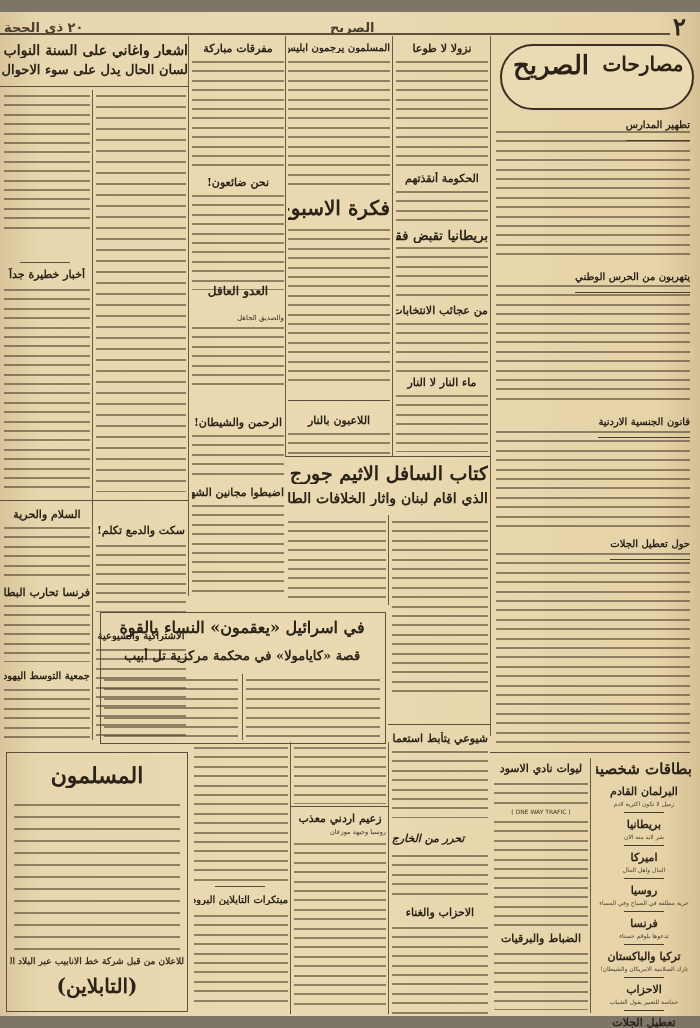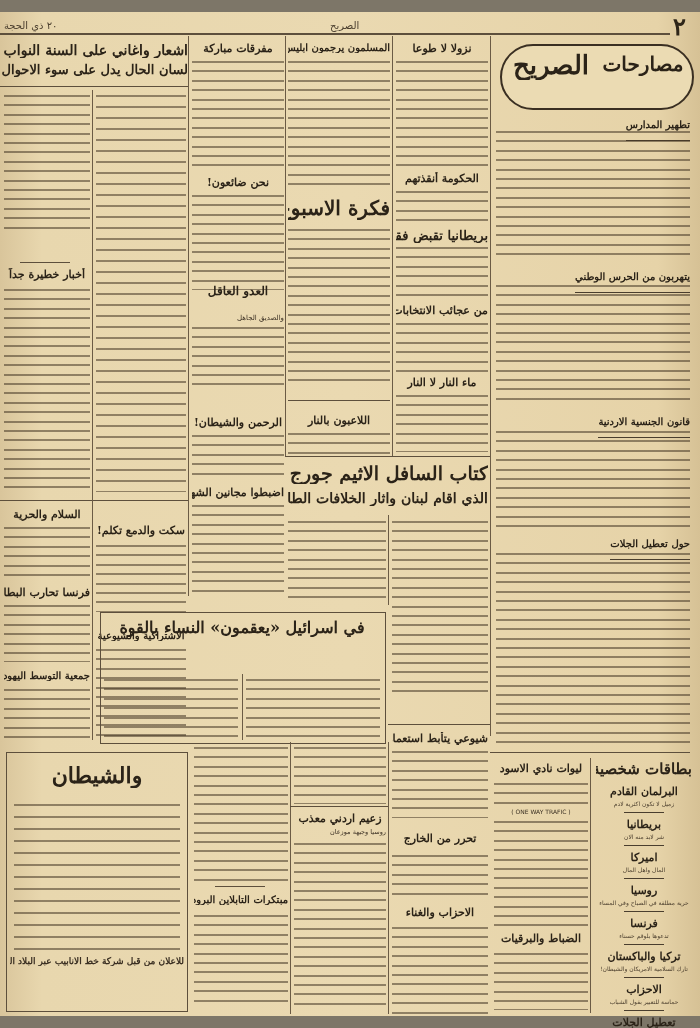--- a/index.html
+++ b/index.html
@@ -13,21 +13,21 @@
     background:linear-gradient(90deg,#d9c59b 0%,#e8d7ae 6%,#ead9b1 50%,#e6d3a8 94%,#d6c195 100%);
     color:#3a2f22;
     direction:rtl;
   }
   .topstrip { position:absolute; left:0; top:0; width:700px; height:12px; background:#7d7668; }
   .bottomstrip { position:absolute; left:0; top:1016px; width:700px; height:12px; background:#7d7668; }
   .abs { position:absolute; }
   .rule-h { position:absolute; height:1px; background:#5d4f3c; }
   .rule-v { position:absolute; width:1px; background:#6b5b45; }
   .folio { font-family:"DejaVu Serif", serif; font-weight:bold; font-size:24px; color:#2e2619; }
-  .runhead { font-size:10px; color:#4a3e2e; }
+  .runhead { font-size:13px; color:#4a3e2e;font-weight:bold; }
   .hd { font-family:"DejaVu Serif", serif; font-weight:bold; color:#2b2318; text-align:center; white-space:nowrap; overflow:hidden; }
   .sub { font-family:"DejaVu Serif", serif; color:#3a2f22; white-space:nowrap; overflow:hidden; }
   .txt {
     font-size:6.3px; line-height:9.4px; color:#4c3f2e; text-align:justify; overflow:hidden;
     font-family:"DejaVu Sans", sans-serif;
   }
   .lined {
     background-image:repeating-linear-gradient(180deg, rgba(0,0,0,0) 0 3px, rgba(70,56,38,0.55) 3px 5px, rgba(0,0,0,0) 5px 9.4px);
     color:transparent;
   }
@@ -182,42 +182,44 @@
 
   <div class="rule-h" style="left:285px;top:456px;width:205px;"></div>
   <div class="abs hd" style="left:288px;top:462px;width:200px;font-size:19px;">كتاب السافل الاثيم جورج شكر</div>
   <div class="abs hd" style="left:288px;top:490px;width:200px;font-size:14px;">الذي اقام لبنان واثار الخلافات الطائفية</div>
   <div class="rule-v" style="left:388px;top:515px;height:90px;"></div>
   <div class="abs txt lined" style="left:392px;top:518px;width:96px;height:180px;">.</div>
   <div class="abs txt lined" style="left:288px;top:518px;width:98px;height:84px;">.</div>
 
   <div class="inner" style="left:100px;top:612px;width:284px;height:130px;"></div>
   <div class="abs hd" style="left:104px;top:618px;width:276px;font-size:16px;">في اسرائيل «يعقمون» النساء بالقوة</div>
+  <div class="abs hd" style="left:104px;top:648px;width:276px;font-size:13px;">قصة «كايامولا» في محكمة مركزية تل أبيب</div>
   <div class="rule-v" style="left:242px;top:674px;height:66px;"></div>
   <div class="abs txt lined" style="left:246px;top:676px;width:134px;height:62px;">.</div>
   <div class="abs txt lined" style="left:104px;top:676px;width:134px;height:62px;">.</div>
 
   <div class="rule-h" style="left:388px;top:724px;width:102px;"></div>
   <div class="abs hd" style="left:392px;top:732px;width:96px;font-size:11px;">شيوعي يتأبط استعمار!</div>
   <div class="abs txt lined" style="left:392px;top:748px;width:96px;height:70px;">.</div>
-  <div class="abs hd" style="left:392px;top:832px;width:96px;font-size:11px;">تحرر من الخارج</div>
+  <div class="abs hd" style="left:380px;top:832px;width:96px;font-size:11px;font-style:italic;">تحرر من الخارج</div>
   <div class="abs txt lined" style="left:392px;top:852px;width:96px;height:46px;">.</div>
   <div class="abs hd" style="left:392px;top:906px;width:96px;font-size:11px;">الاحزاب والغناء</div>
   <div class="abs txt lined" style="left:392px;top:924px;width:96px;height:90px;">.</div>
 
   <div class="rule-v" style="left:388px;top:742px;height:272px;"></div>
   <div class="rule-v" style="left:290px;top:742px;height:272px;"></div>
   <div class="abs txt lined" style="left:294px;top:744px;width:92px;height:60px;">.</div>
   <div class="rule-h" style="left:290px;top:806px;width:98px;"></div>
   <div class="abs hd" style="left:294px;top:812px;width:92px;font-size:11px;">زعيم اردني معذب</div>
   <div class="abs sub" style="left:294px;top:828px;width:92px;font-size:6.5px;">روسيا وجيهة موزعان</div>
   <div class="abs txt lined" style="left:294px;top:840px;width:92px;height:170px;">.</div>
 
   <div class="abs txt lined" style="left:194px;top:744px;width:94px;height:140px;">.</div>
   <div class="rule-h" style="left:215px;top:886px;width:50px;"></div>
   <div class="abs hd" style="left:194px;top:894px;width:94px;font-size:10px;">مبتكرات التابلاين البرود</div>
   <div class="abs txt lined" style="left:194px;top:912px;width:94px;height:96px;">.</div>
 
   <div class="boxed" style="left:6px;top:752px;width:180px;height:258px;"></div>
-  <div class="abs hd" style="left:10px;top:762px;width:174px;font-size:22px;">والشيطان</div>
+  <div class="abs hd" style="left:10px;top:762px;width:174px;font-size:22px;">المسلمون</div>
   <div class="abs txt lined" style="left:14px;top:800px;width:166px;height:150px;background-image:repeating-linear-gradient(180deg, rgba(0,0,0,0) 0 4px, rgba(70,56,38,0.55) 4px 6px, rgba(0,0,0,0) 6px 12px);">.</div>
   <div class="abs sub" style="left:10px;top:956px;width:174px;font-size:9px;font-weight:bold;">للاعلان من قبل شركة خط الانابيب عبر البلاد العربية</div>
+  <div class="abs hd" style="left:10px;top:974px;width:174px;font-size:20px;">(التابلاين)</div>
 </div>
 
 </body></html>

